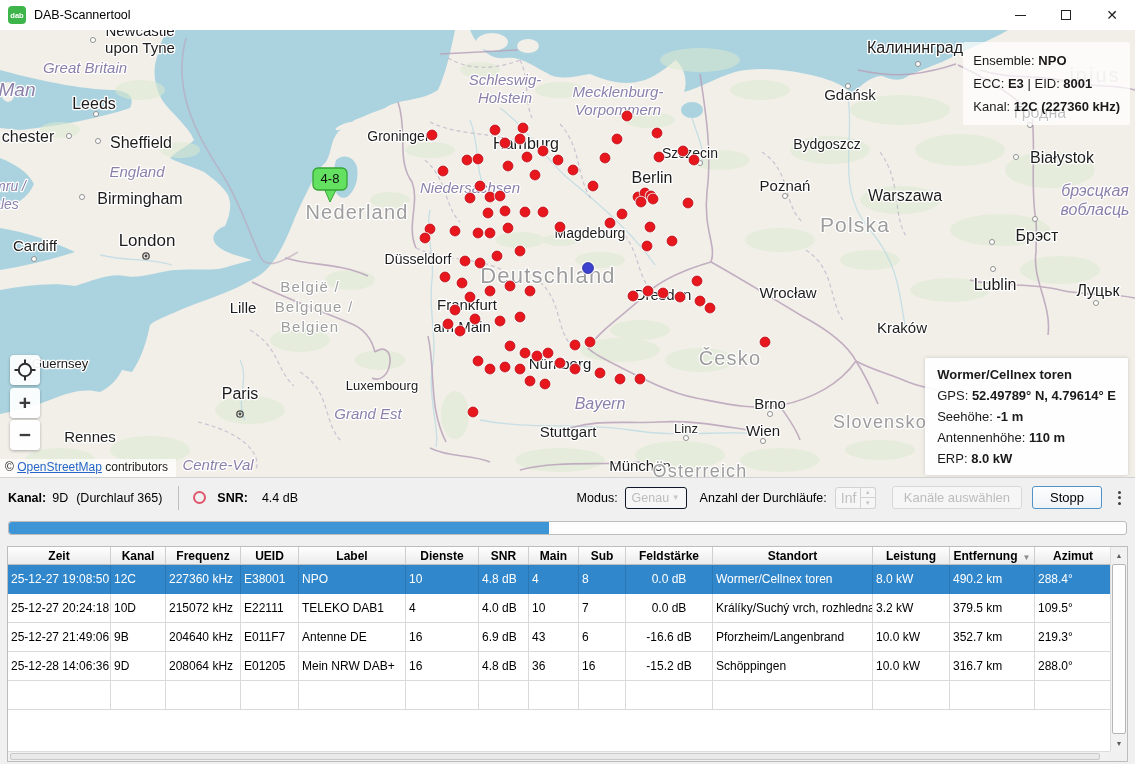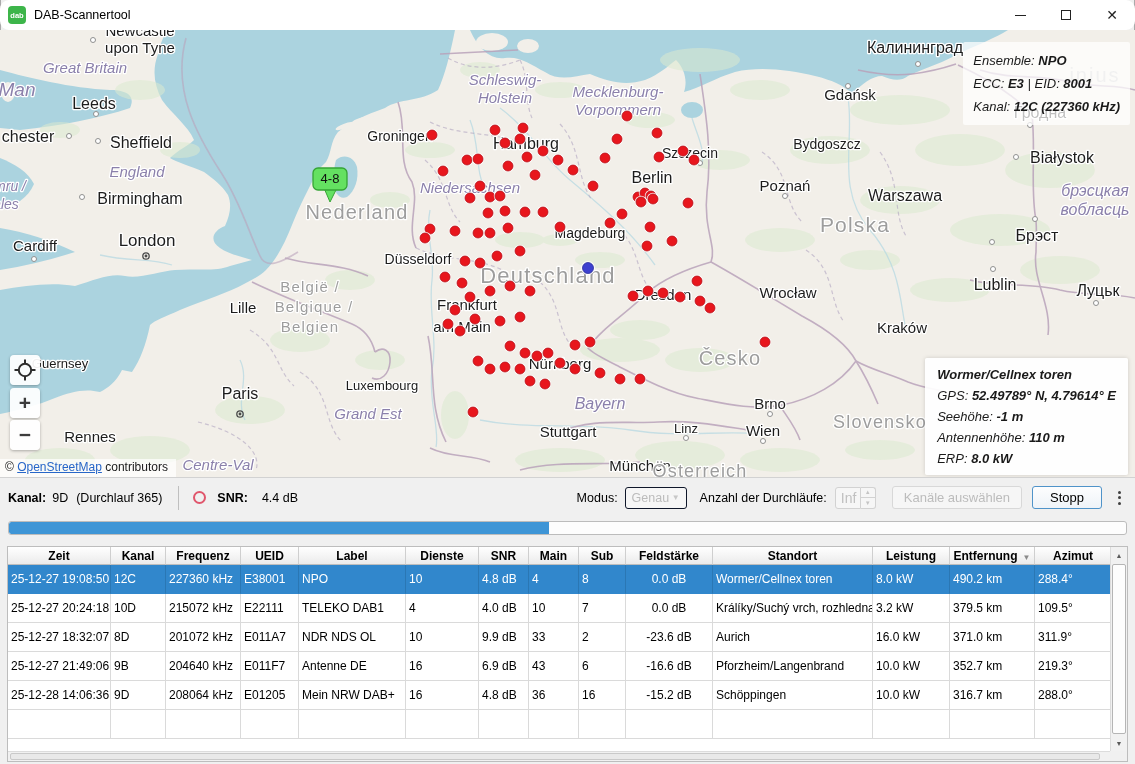--- a/index.html
+++ b/index.html
@@ -1,40 +1,40 @@
 <!DOCTYPE html>
 <html><head>
 <meta charset="utf-8">
 <style>
   * { box-sizing: border-box; margin:0; padding:0; }
   html,body { width:1135px; height:764px; overflow:hidden; }
   body { font-family:"Liberation Sans",sans-serif; background:#f0f0f0; }
   .window { width:1135px; height:764px; position:relative; box-shadow: inset 1px 0 0 #a9a9a9, inset -1px 0 0 #a9a9a9, inset 0 -3px 0 #454545; }
 
   
-  .titlebar { height:30px; background:#ffffff; display:flex; align-items:center; padding-left:8px;border-radius:9px; }
+  .titlebar { height:30px; background:#ffffff; display:flex; align-items:center; padding-left:8px; }
   .app-icon { width:18px; height:18px; border-radius:4px; background:#3db54a; color:#fff; font-size:7.5px; font-weight:bold; display:flex; align-items:center; justify-content:center; }
   .title { font-size:12.5px; color:#000; margin-left:8px; }
   .win-buttons { margin-left:auto; display:flex; height:30px; }
   .win-btn { width:46px; height:30px; display:flex; align-items:center; justify-content:center; color:#222; font-size:11px; }
   .win-btn .min-glyph { width:11px; height:1px; background:#222; display:block; }
   .win-btn .max-glyph { width:10px; height:10px; border:1px solid #222; display:block; }
   .win-btn .close-glyph { font-size:14px; line-height:1; color:#222; }
 
   
   .map { position:relative; width:1135px; height:447px; overflow:hidden; background:#f2efe9; }
   .map svg.basemap { position:absolute; left:0; top:0; }
   .lbl { paint-order:stroke; stroke:#ffffff; stroke-width:3px; stroke-linejoin:round; }
   .city { fill:#1c1c1c; stroke-width:2.6px; }
   .country { fill:#9d9d9d; letter-spacing:1.2px; stroke-width:2.4px; }
   .state { fill:#8b80ab; font-style:italic; stroke-width:2.4px; }
   .watermark { fill:#cccccc; stroke:none; letter-spacing:2px; }
 
   .overlay { position:absolute; font-size:13px; color:#1a1a1a; border-radius:2px; }
-  .overlay .line { white-space:nowrap;font-style:italic; }
+  .overlay .line { white-space:nowrap; }
   .overlay .b { font-weight:bold; }
   .info-top { top:12px; right:5px; background:rgba(255,255,255,0.72); padding:7px 10px; }
   .info-top .line { line-height:23px; }
   .info-station { top:328px; right:7px; background:rgba(255,255,255,0.92); padding:6px 12px; box-shadow:0 0 4px rgba(0,0,0,.15); }
   .info-station .line { line-height:21px; }
 
   .mapbtn { position:absolute; left:10px; width:30px; height:30px; background:rgba(255,255,255,.93); border-radius:4px; box-shadow:0 1px 3px rgba(0,0,0,.3); display:flex; align-items:center; justify-content:center; font-weight:bold; font-size:21px; color:#3c3c3c; }
   .btn-locate { top:325px; }
   .btn-zoom-in { top:358px; }
   .btn-zoom-out { top:390px; }
@@ -637,36 +637,20 @@
               <td>4.0 dB</td>
               <td>10</td>
               <td>7</td>
               <td class="ctr">0.0 dB</td>
               <td>Králíky/Suchý vrch, rozhledna</td>
               <td>3.2 kW</td>
               <td>379.5 km</td>
               <td>109.5°</td>
             </tr>
             <tr>
-              <td>25-12-27 18:32:07</td>
-              <td>8D</td>
-              <td>201072 kHz</td>
-              <td>E011A7</td>
-              <td>NDR NDS OL</td>
-              <td>10</td>
-              <td>9.9 dB</td>
-              <td>33</td>
-              <td>2</td>
-              <td class="ctr">-23.6 dB</td>
-              <td>Aurich</td>
-              <td>16.0 kW</td>
-              <td>371.0 km</td>
-              <td>311.9°</td>
-            </tr>
-            <tr>
               <td>25-12-27 21:49:06</td>
               <td>9B</td>
               <td>204640 kHz</td>
               <td>E011F7</td>
               <td>Antenne DE</td>
               <td>16</td>
               <td>6.9 dB</td>
               <td>43</td>
               <td>6</td>
               <td class="ctr">-16.6 dB</td>

